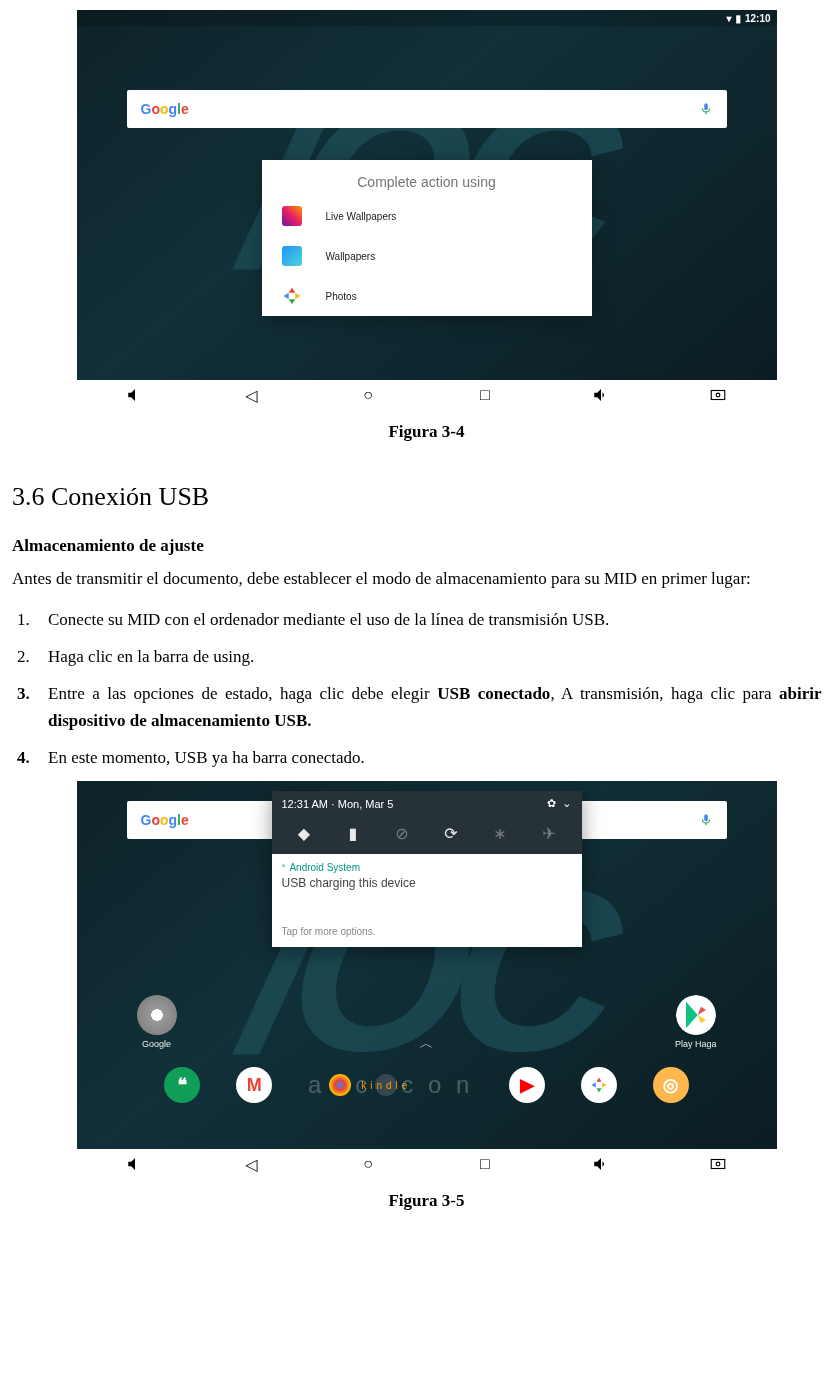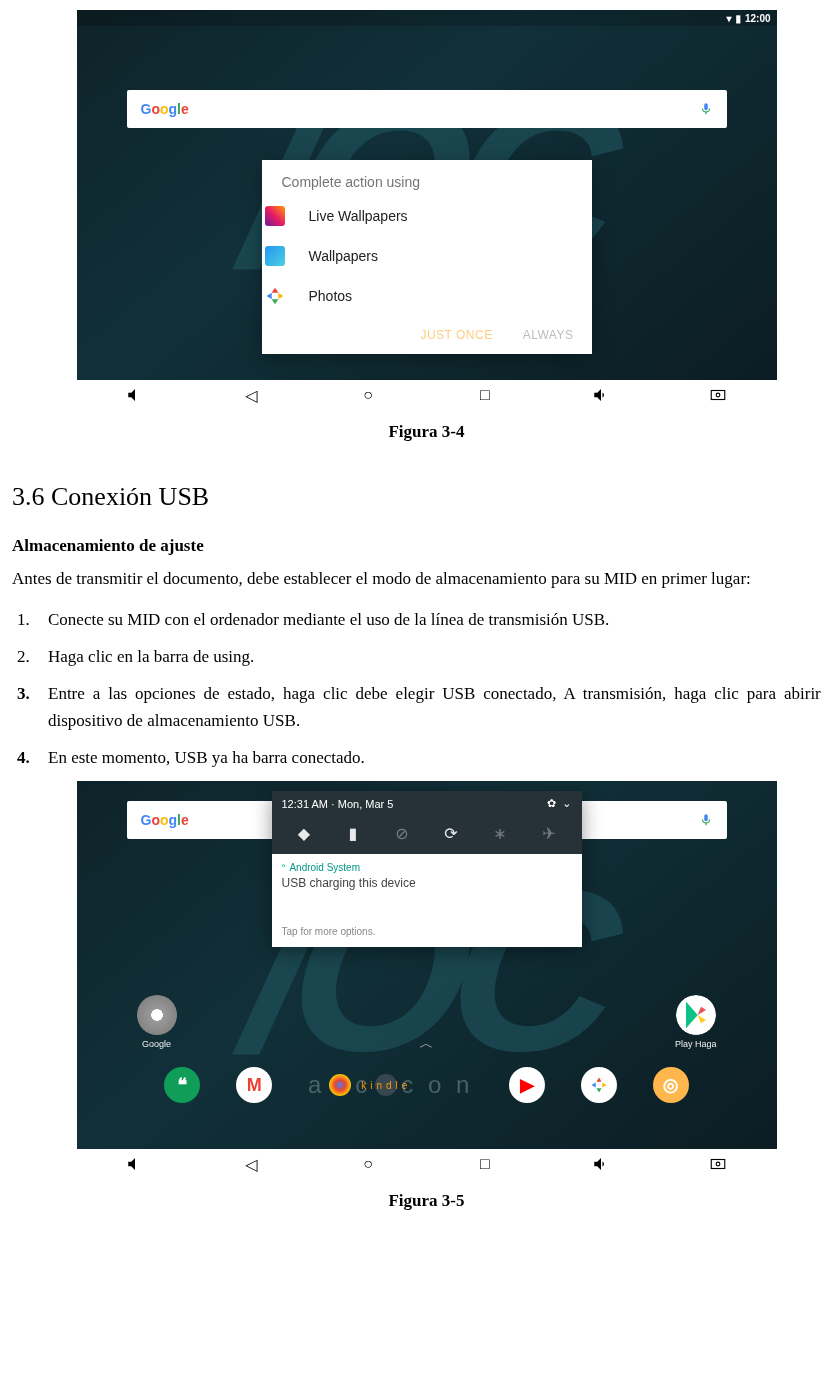--- a/index.html
+++ b/index.html
@@ -45,38 +45,39 @@
     font-family: sans-serif;
   }
   .google-logo { font-size:14px; font-weight:bold; }
   .gblue{color:#4285F4}.gred{color:#EA4335}.gyellow{color:#FBBC05}.ggreen{color:#34A853}
   .mic-icon { margin-left:auto; width:14px; height:14px; }
   .dialog {
     position:absolute; left:50%; transform:translateX(-50%);
     top:150px; width:330px; background:#fff;
     box-shadow:0 4px 20px rgba(0,0,0,0.3);
     font-family: sans-serif;
+    text-align: center;
   }
   .dialog-title { padding:14px 20px 6px 20px; color:#757575; font-size:14px; }
-  .dialog-item { display:flex; align-items:center; padding:10px 3px; font-size:14px; color:#212121; gap:24px; }
+  .dialog-item { display:flex; align-items:center; padding:10px 20px; font-size:10px; color:#212121; gap:24px; }
   .app-ico { width:20px; height:20px; border-radius:3px; }
   .dialog-actions { display:flex; justify-content:flex-end; gap:30px; padding:12px 18px; font-size:12px; color:#bdbdbd; letter-spacing:0.5px; }
   .dialog-actions span:first-child { color:#ff9800; opacity:0.5; }
   .sysbar {
     height:30px; background:#fff; display:flex; align-items:center; justify-content:space-around;
   }
   .sysbar svg, .sysbar .glyph { width:18px; height:18px; }
   .glyph { display:inline-flex; align-items:center; justify-content:center; color:#000; font-size:16px;}
   .caption { text-align:center; font-weight:bold; font-size:17px; margin:12px 0 30px 0; font-family:"Times New Roman",serif; }
   h2.section { font-size:26px; font-weight:normal; margin:40px 0 24px 0; }
   h3.sub { font-size:17px; font-weight:bold; margin:0 0 10px 0; }
   p.body { font-size:17px; line-height:1.5; margin:0 0 14px 0; text-align:justify; }
   ol.steps { font-size:17px; line-height:1.6; padding-left:22px; margin:0 0 10px 0; }
   ol.steps li { margin-bottom:10px; padding-left:14px; text-align:justify; }
-  ol.steps li .bold { font-weight:normal; }
+  ol.steps li .bold { font-weight:bold; }
   ol.steps li.bnum::marker { font-weight:bold; }
 
   
   .ss2 .tablet { height:368px; }
   .ss2 .searchbar { top:22px; }
   .panel {
     position:absolute; left:50%; transform:translateX(-50%);
     top:10px; width:310px; background:#263238; color:#fff;
     font-family:sans-serif; border-radius:0 0 4px 4px;
     box-shadow:0 4px 20px rgba(0,0,0,0.4);
@@ -109,21 +110,21 @@
 </head>
 <body>
 
 <div class="fig-wrap">
   <div class="screenshot1">
     <div class="tablet">
       <div class="logo-bg">/OC</div>
       <div class="statusbar">
         <span>▾</span>
         <span>▮</span>
-        <span>12:00</span>
+        <span>12:10</span>
       </div>
       <div class="searchbar">
         <span class="google-logo">
           <span class="gblue">G</span><span class="gred">o</span><span class="gyellow">o</span><span class="gblue">g</span><span class="ggreen">l</span><span class="gred">e</span>
         </span>
         <svg class="mic-icon" viewBox="0 0 24 24">
             <path fill="#4285F4" d="M12 14a3 3 0 003-3V5a3 3 0 00-6 0v6a3 3 0 003 3z"></path>
             <path fill="#34A853" d="M11 17.93V21h2v-3.07A7 7 0 0019 11h-2a5 5 0 01-10 0H5a7 7 0 006 6.93z"></path>
           </svg>
       </div>
@@ -138,24 +139,20 @@
           <span>Wallpapers</span>
         </div>
         <div class="dialog-item">
           <svg class="app-ico" viewBox="0 0 24 24">
               <path fill="#EA4335" d="M12 2l4 6H8z"></path>
               <path fill="#FBBC05" d="M22 12l-6 4V8z"></path>
               <path fill="#34A853" d="M12 22l-4-6h8z"></path>
               <path fill="#4285F4" d="M2 12l6-4v8z"></path>
             </svg>
           <span>Photos</span>
-        </div>
-        <div class="dialog-actions">
-          <span>JUST ONCE</span>
-          <span>ALWAYS</span>
         </div>
       </div>
     </div>
     <div class="sysbar">
       <span class="glyph">
           <svg viewBox="0 0 24 24" width="18">
             <path fill="#000" d="M3 9v6h4l5 5V4L7 9H3z"></path>
           </svg>
         </span>
       <span class="glyph">◁</span>

